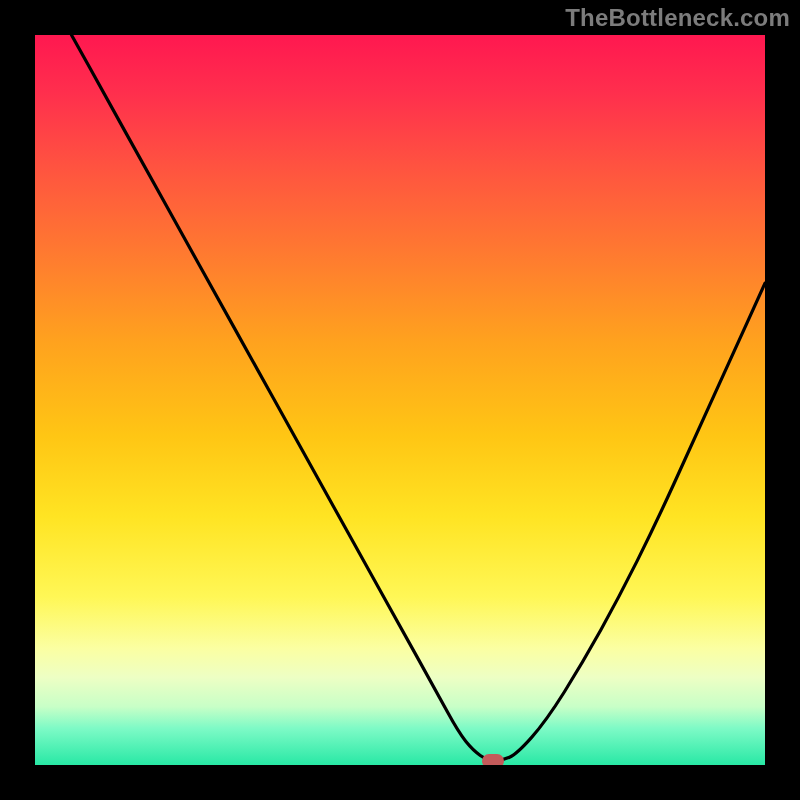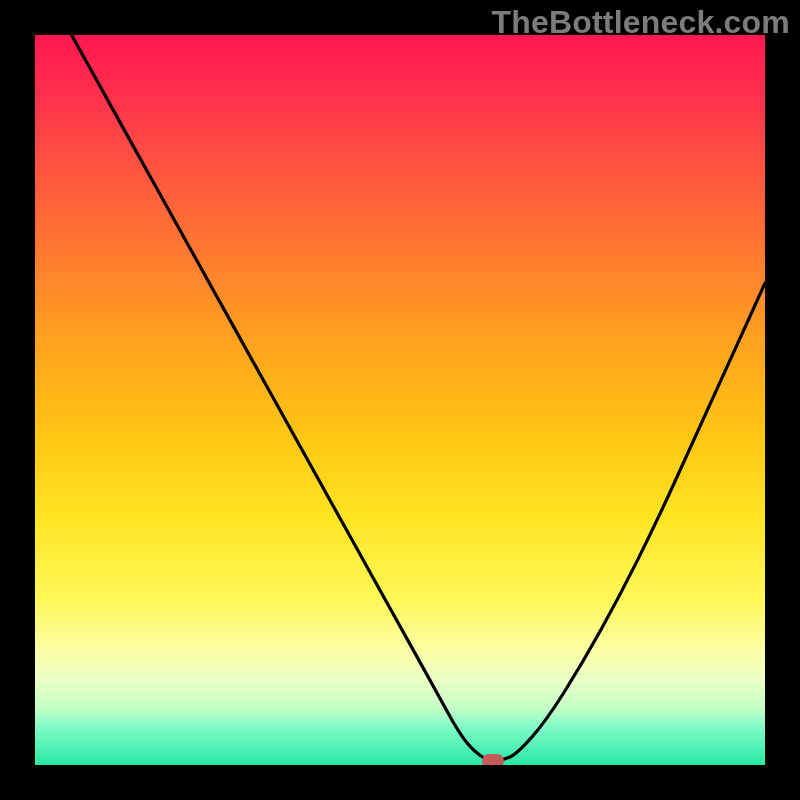--- a/index.html
+++ b/index.html
@@ -17,21 +17,21 @@
     top: 0;
     width: 800px;
     height: 800px;
     background: #000;
   }
   .watermark {
     position: absolute;
     top: 4px;
     right: 10px;
     color: #7c7c7c;
-    font-size: 32px;
+    font-size: 24px;
     font-weight: 600;
     letter-spacing: 0.2px;
     user-select: none;
   }
   .plot-clip {
     position: absolute;
     left: 35px;
     top: 35px;
     width: 730px;
     height: 730px;

